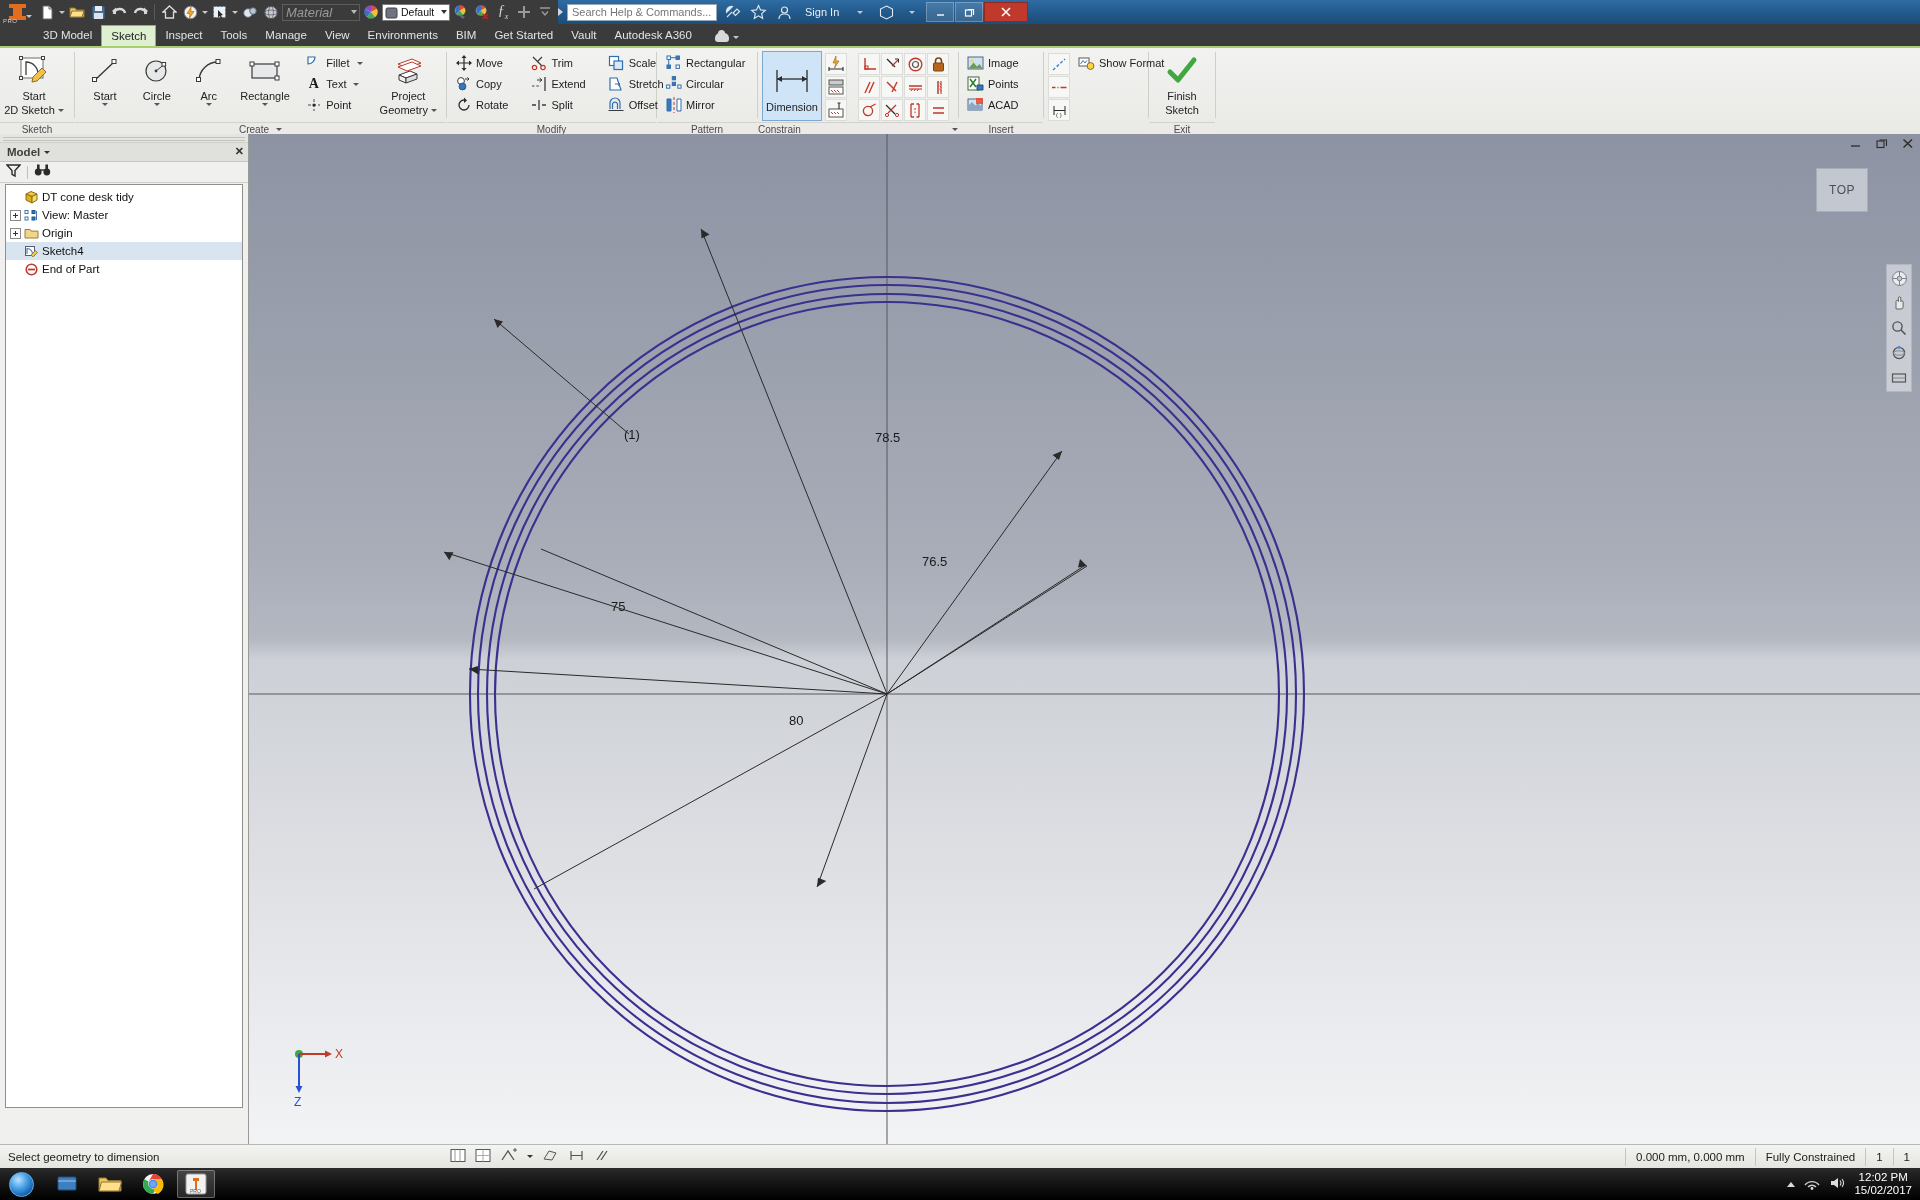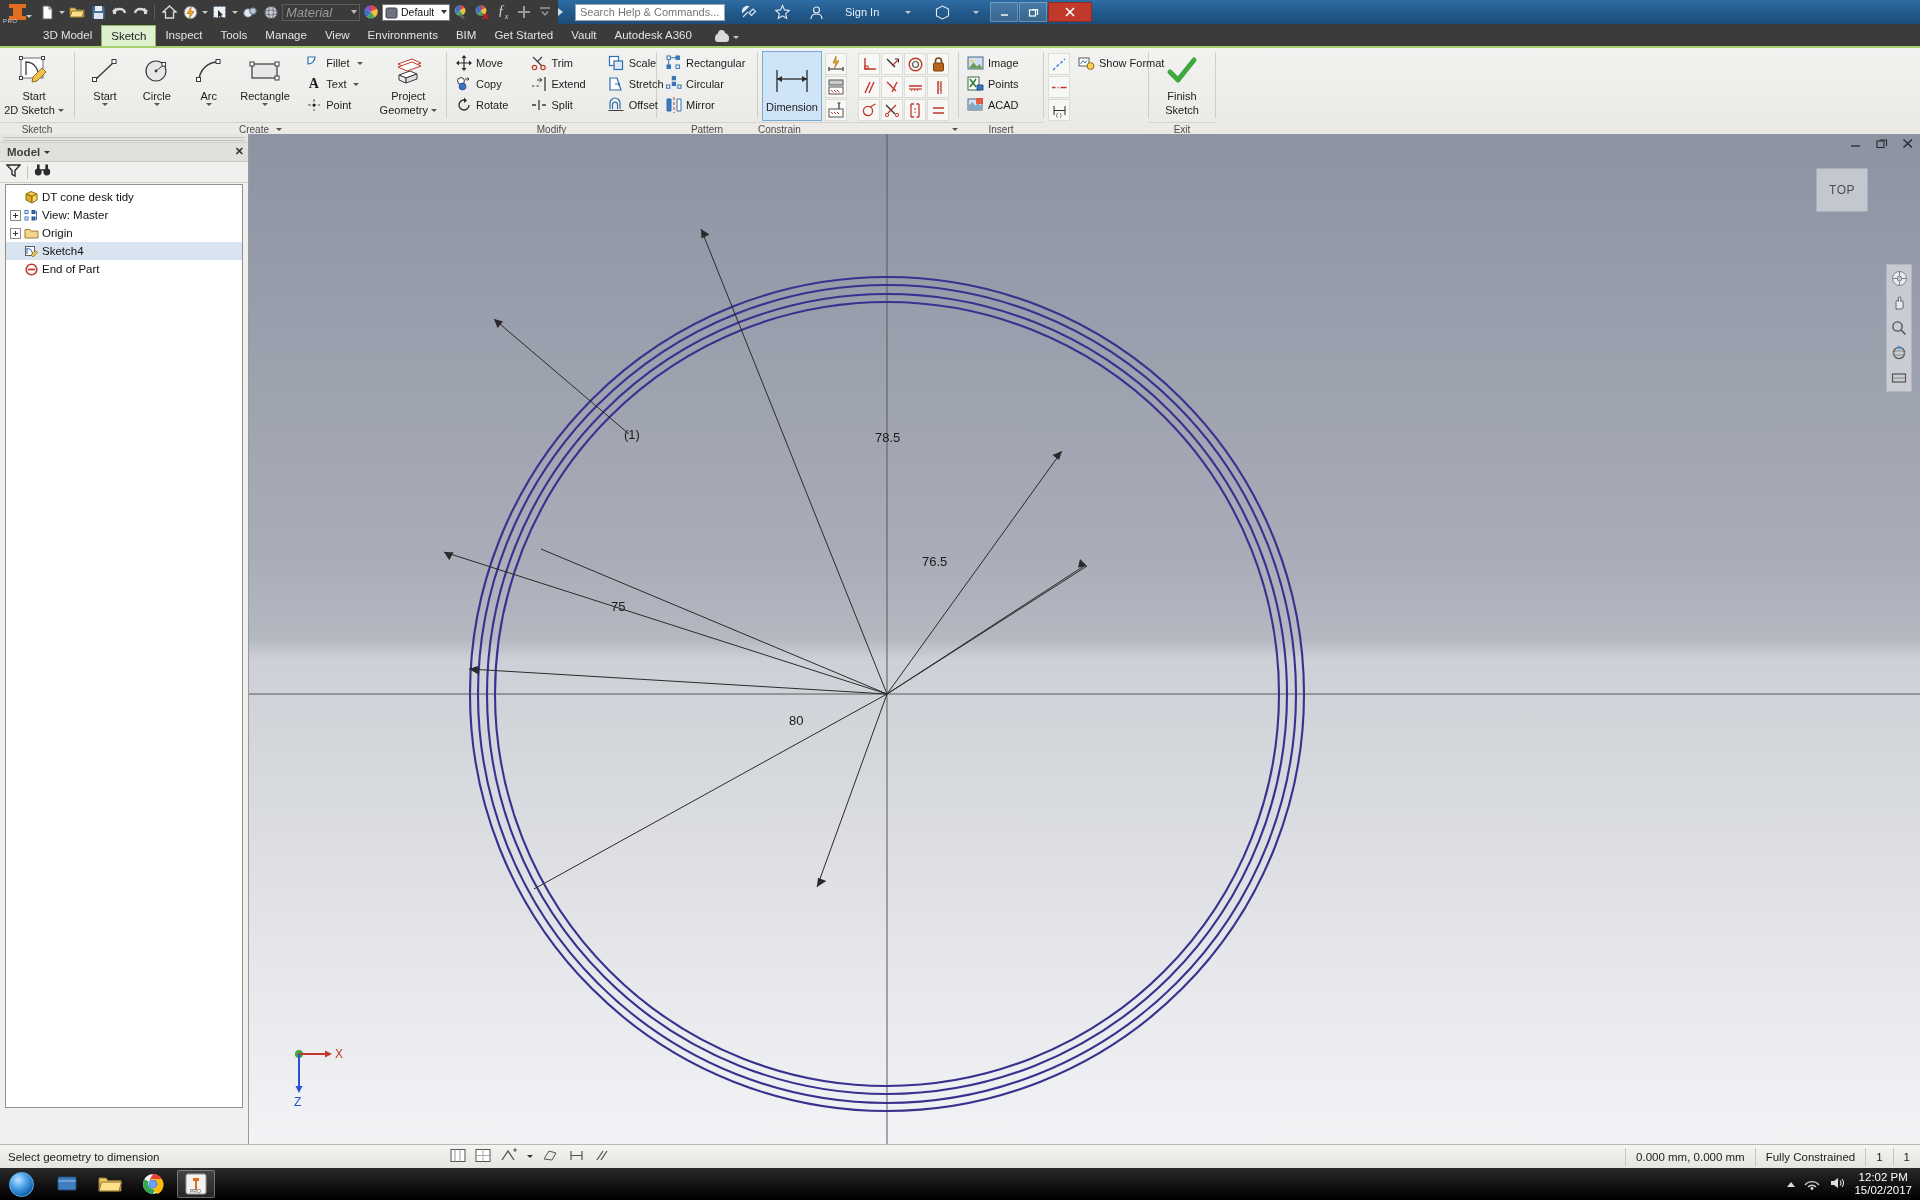--- a/index.html
+++ b/index.html
@@ -62,21 +62,21 @@
     border-right: 3.5px solid transparent; border-top: 4px solid #bbb;
   }
   .appear-combo .combo-arrow { border-top-color: #333; }
   .tb-title {
     flex: 1; text-align: center; color: #ffffff; font-size: 11px;
     text-shadow: 0 1px 1px rgba(0,0,0,.45); letter-spacing: .1px;
     white-space: nowrap;
   }
   .tb-title .docname { margin-left: 16px; }
   .search-wrap {
-    display: flex; align-items: center; height: 24px; gap: 12px; padding-right: 2px;
+    display: flex; align-items: center; height: 24px; gap: 4px; padding-right: 2px;
   }
   .search-caret {
     width: 0; height: 0; border-top: 4px solid transparent; border-bottom: 4px solid transparent;
     border-left: 5px solid #cfd8e2;
   }
   .search-box {
     width: 150px; height: 17px; background: #ffffff; border: 1px solid #9aa7b4;
     font-size: 11px; color: #8b8b8b; padding: 0 4px; line-height: 15px;
     font-family: "Liberation Sans", sans-serif;
   }

